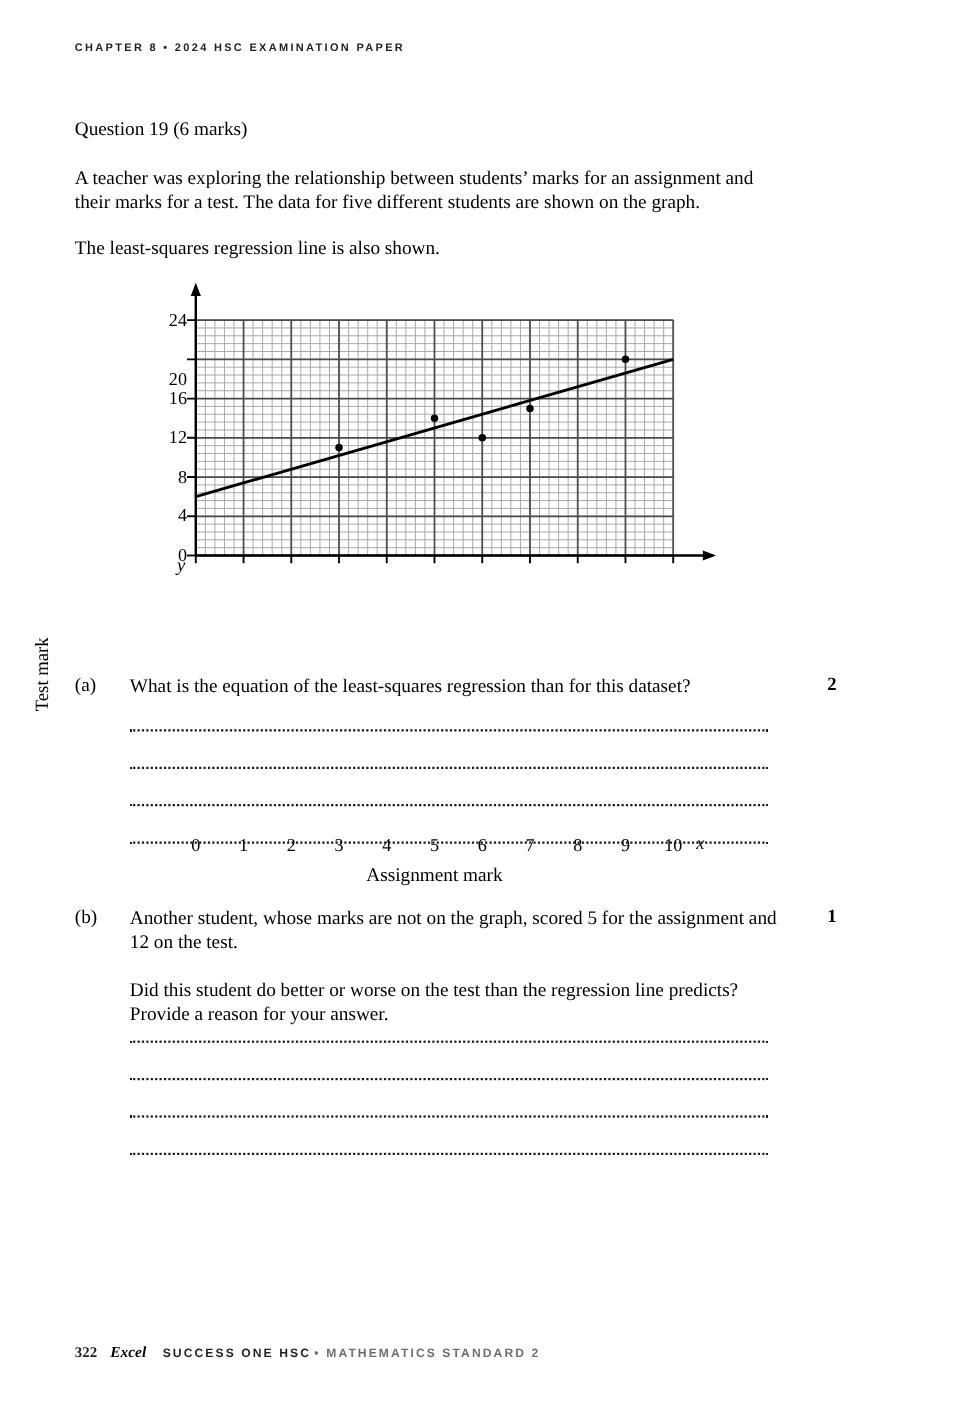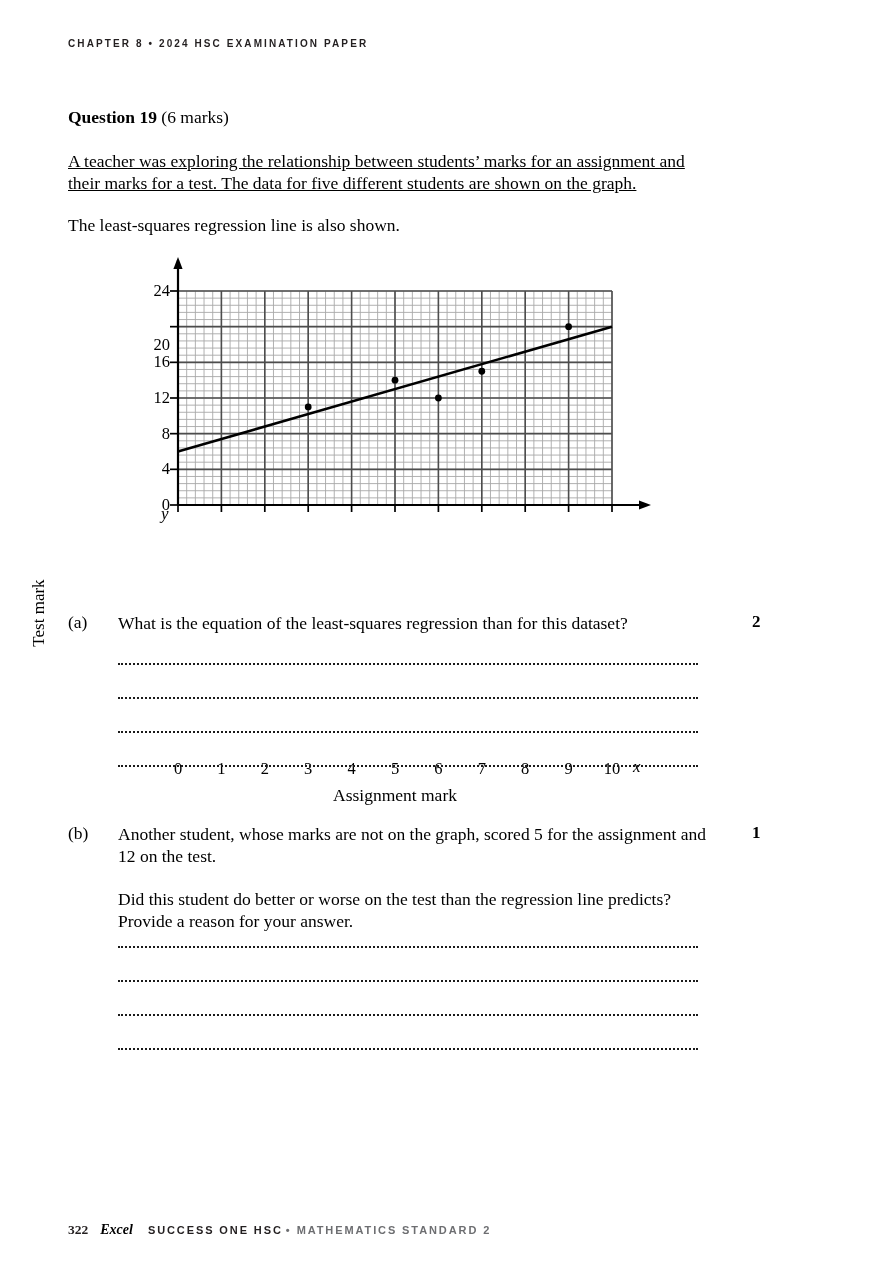--- a/index.html
+++ b/index.html
@@ -38,32 +38,32 @@
   .run-head .sep { color: #231f20; }
 
   
   .q-head {
     position: absolute;
     left: 68px;
     top: 107px;
     font-size: 17.5px;
     white-space: nowrap;
   }
-  .q-head .q-num { font-weight: bold; }
+  .q-head .q-num { font-weight: normal; }
   .q-head .q-marks { font-weight: normal; }
 
   
   .para {
     position: absolute;
     left: 68px;
     font-size: 17.5px;
     line-height: 22px;
     width: 640px;
   }
-  #para1 { top: 150px; text-decoration: underline; }
+  #para1 { top: 150px; }
   #para2 { top: 214px; }
 
   
   .graph-wrap {
     position: absolute;
     left: 0px;
     top: 248px;
     width: 869px;
     height: 312px;
   }

